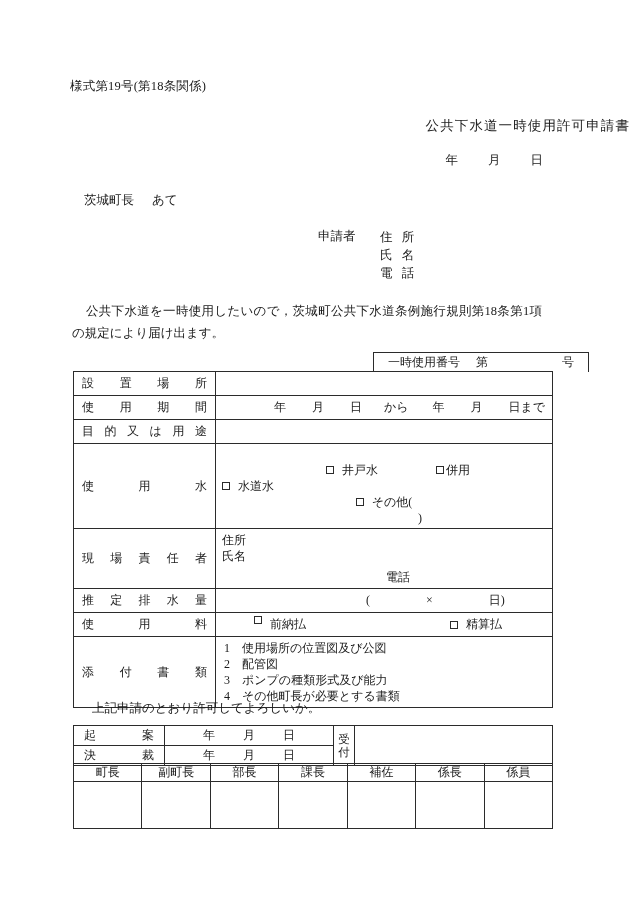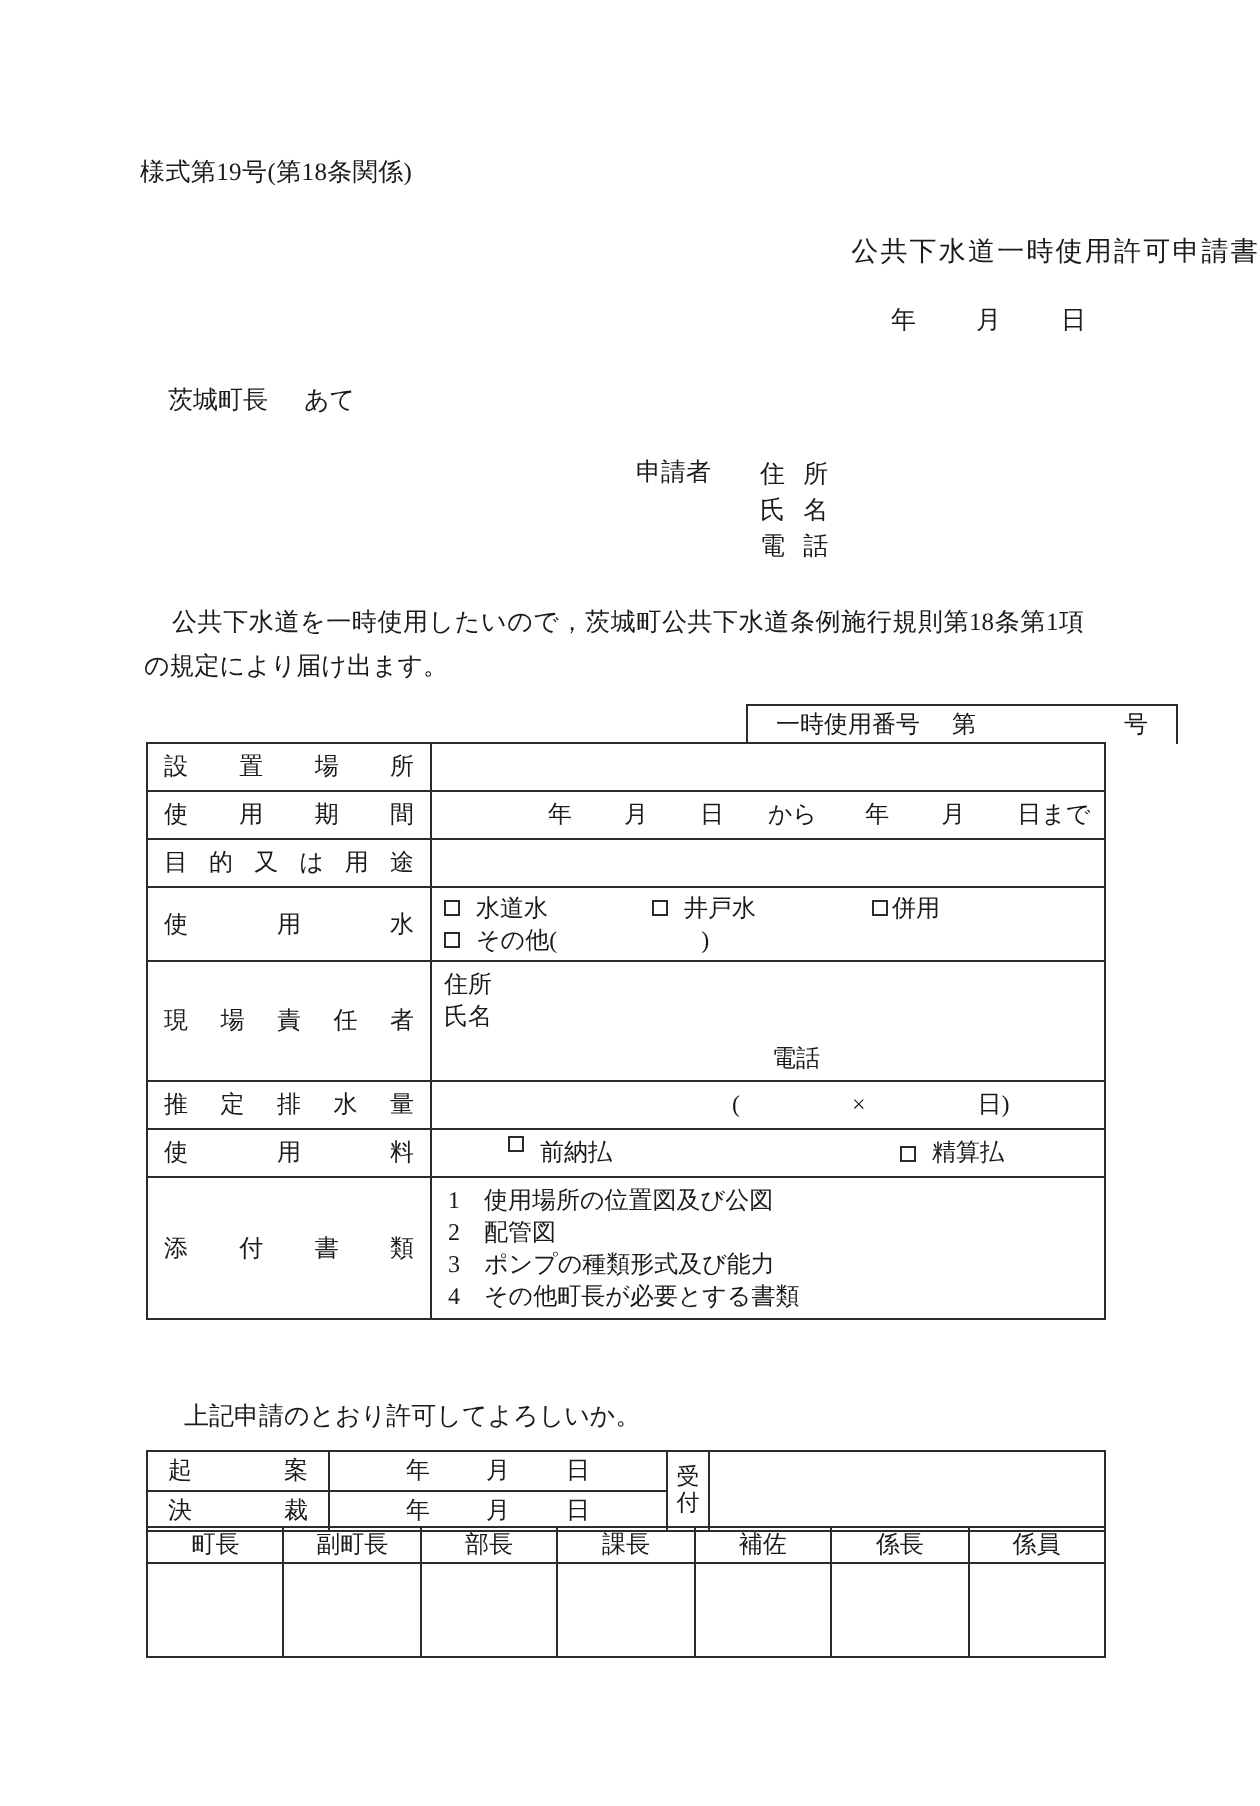--- a/index.html
+++ b/index.html
@@ -154,32 +154,32 @@
   .period-line span { display: inline-block; }
   .period-line .g1 { margin-right: 26px; }
   .period-line .g2 { margin-right: 26px; }
   .period-line .g3 { margin-right: 22px; }
   .period-line .g4 { margin-right: 24px; }
   .period-line .g5 { margin-right: 26px; }
   .period-line .g6 { margin-right: 26px; }
 
   .water-box { padding: 2px 6px; line-height: 16px; }
   .water-row-1 { display: flex; align-items: center; }
-  .water-row-2 { display: flex; align-items: center; }
+  .water-row-2 { display: flex; align-items: center; flex-direction: column; }
   .chk {
     display: inline-block;
     width: 8px;
     height: 8px;
     border: 1px solid #2b2b2b;
     box-sizing: border-box;
     margin-right: 8px;
     flex: none;
   }
   .chk.tight { margin-right: 2px; }
-  .w-opt1 { width: 104px; }
+  .w-opt1 { width: 104px; margin-top: 32px; }
   .w-opt2 { width: 110px; }
   .other-paren { margin-left: 72px; }
 
   .mgr-box {
     padding: 3px 6px;
     line-height: 16px;
     height: 100%;
     box-sizing: border-box;
     display: flex;
     flex-direction: column;

